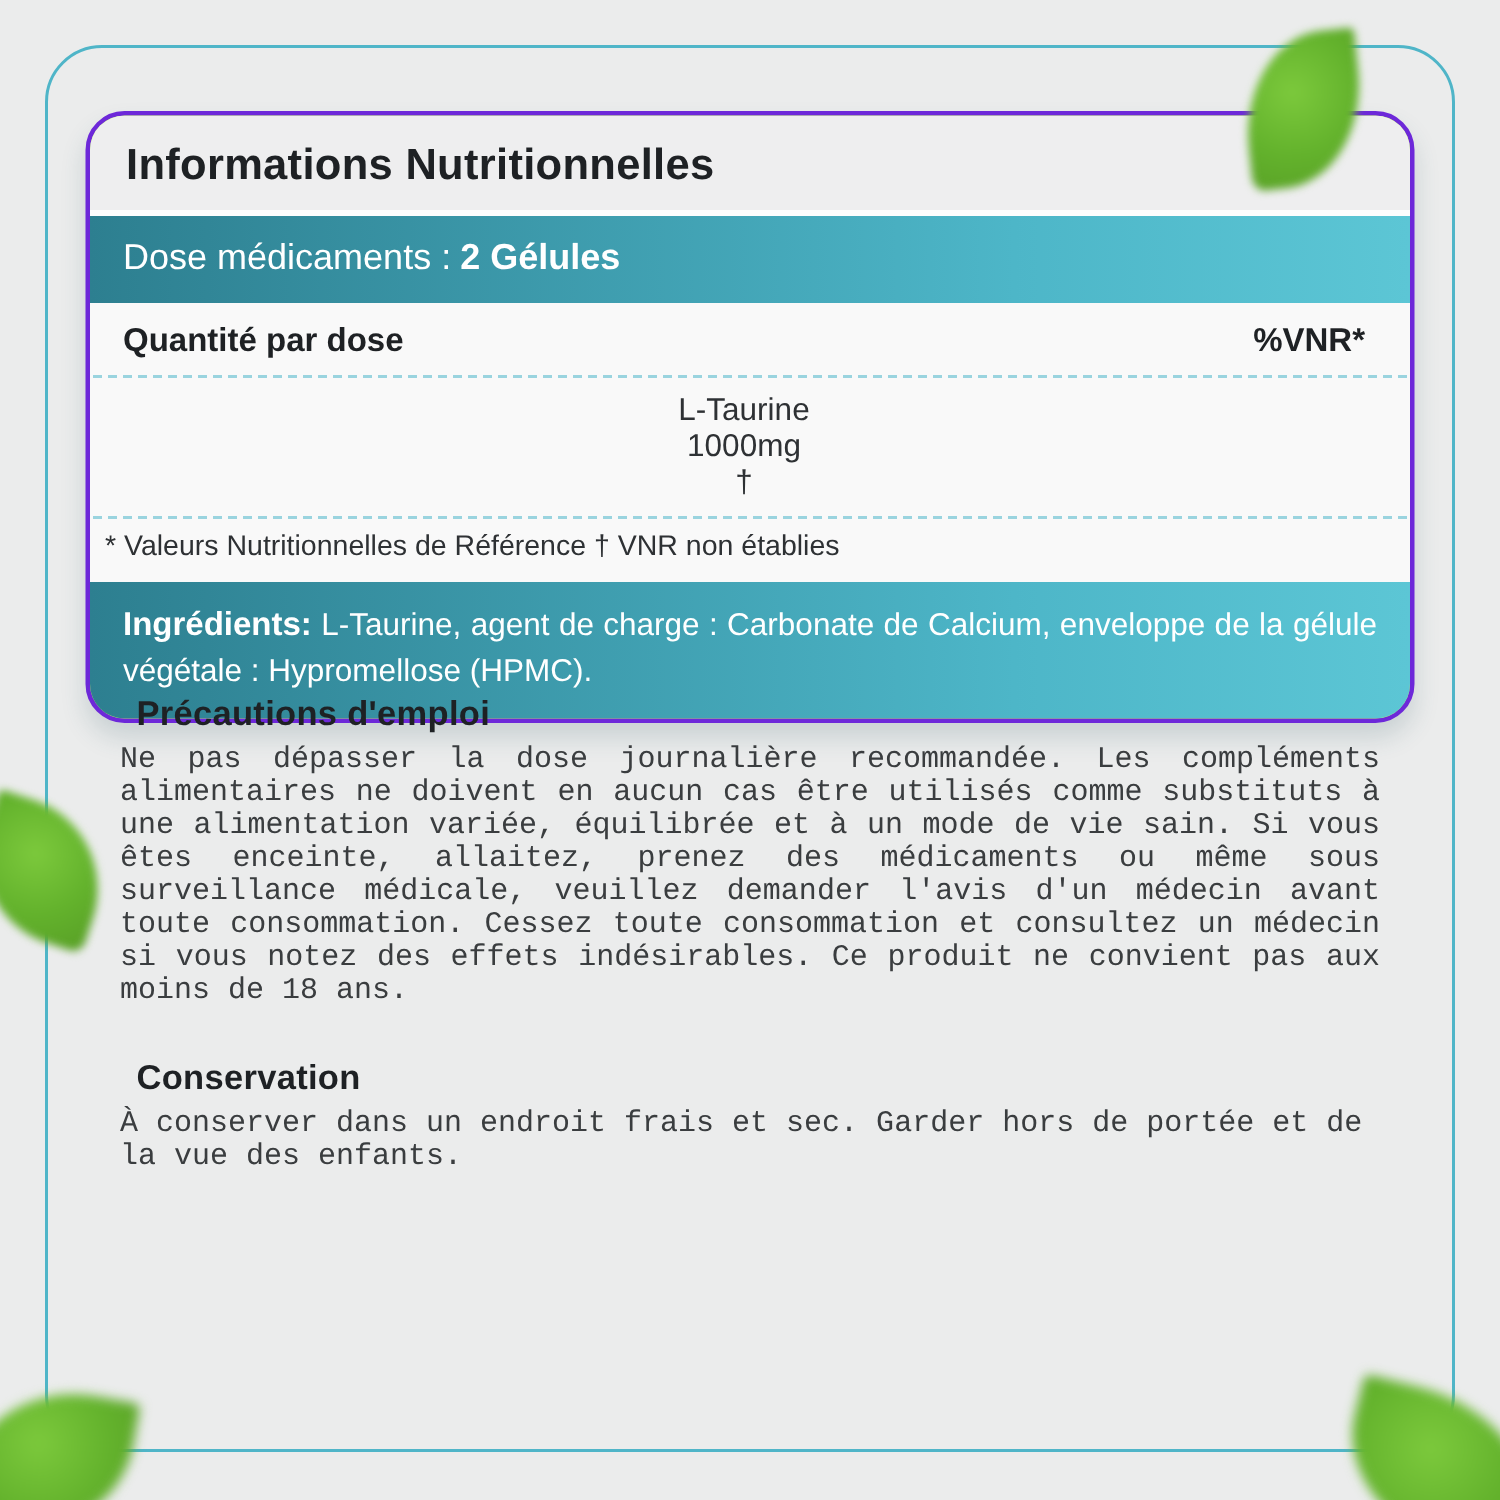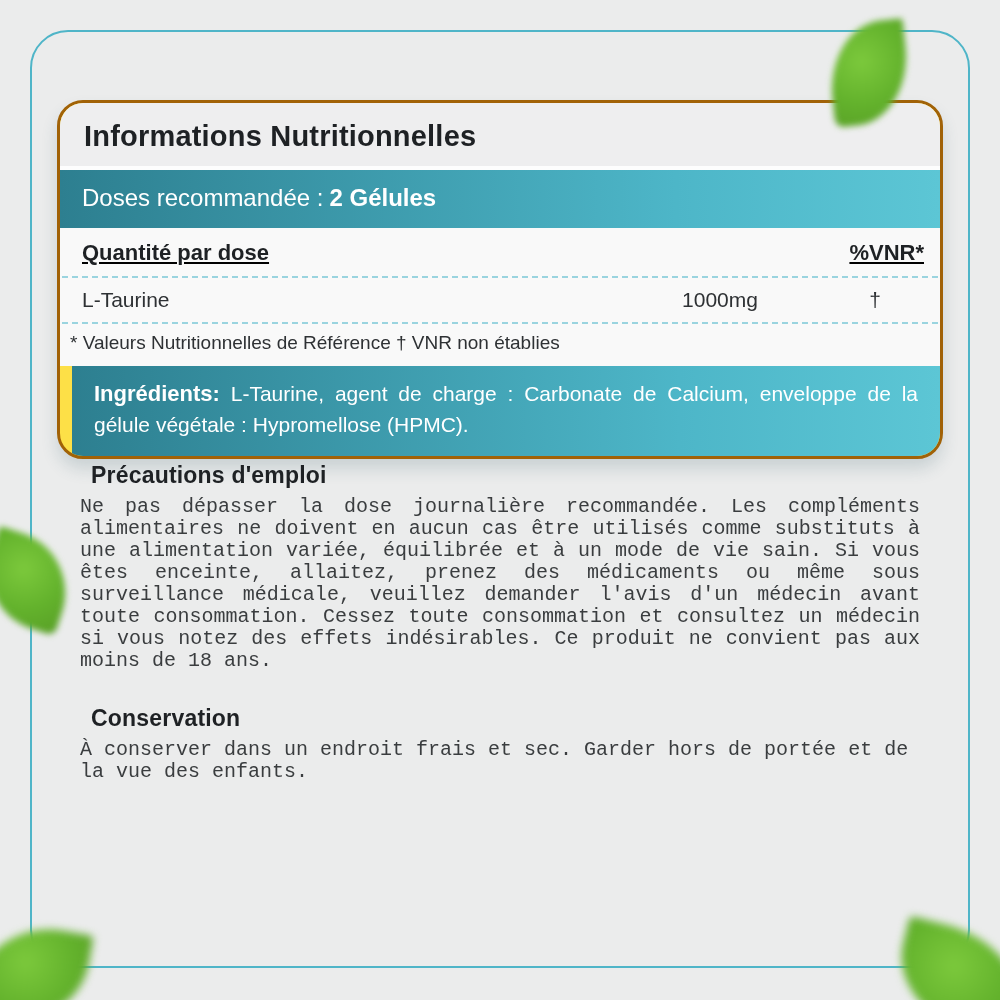--- a/index.html
+++ b/index.html
@@ -10,65 +10,64 @@
     -webkit-font-smoothing:antialiased;
   }
   
   .outer-frame{
     position:absolute;left:30px;top:30px;right:30px;bottom:32px;
     border:2px solid #4fb5c8;border-radius:38px;
     pointer-events:none;
   }
   
   .card{
-    position:absolute;left:57px;top:100px;right:57px;
-    border:3px solid #a16207;border-radius:26px;
-    overflow:hidden;background:#fde047;
+    position:absolute;left:57px;top:74px;right:57px;
+    border:3px solid #6d28d9;border-radius:26px;
+    overflow:hidden;background:#bef264;
     box-shadow:0 10px 16px rgba(55,95,105,.18);
   }
   .card-title{
     background:#eeeeef;
     padding:17px 24px 13px 24px;
     border-bottom:4px solid #fdfdfd;
   }
   .card-title h1{
     margin:0;font-size:29px;font-weight:700;color:#1e2124;letter-spacing:.2px;
   }
   .dose-banner{
     background:linear-gradient(90deg,#2d7f90 0%,#4db6c8 70%,#5cc6d5 100%);
     color:#ffffff;
     padding:10px 22px 13px 22px;
   }
   .dose-line{font-size:24px;line-height:35px;font-weight:400;}
   .dose-line b{font-weight:700;margin-left:6px;}
   .facts{background:#f9f9f9;}
   .facts-header{
     display:flex;align-items:center;justify-content:space-between;
-    padding:12px 16px 10px 22px;
-    text-decoration:underline;
+    padding:12px 30px 10px 22px;
   }
   .facts-header .h-left{font-size:22px;font-weight:700;color:#1e2124;}
   .facts-header .h-right{font-size:22px;font-weight:700;color:#1e2124;}
   .dashed{border-top:2px dashed #9ad4df;height:0;margin:0 2px;}
   .fact-row{
     display:flex;align-items:center;
     padding:10px 30px 10px 22px;
+    flex-direction:column;
   }
   .fact-row .f-name{flex:1;font-size:21px;color:#2e3134;}
   .fact-row .f-amount{width:240px;text-align:center;font-size:21px;color:#2e3134;}
   .fact-row .f-vnr{width:70px;text-align:center;font-size:21px;color:#2e3134;}
   .footnote{
     text-align:left;font-size:19px;color:#2e3134;
     padding:8px 10px 12px 10px;
   }
   .ingredients{
     background:linear-gradient(90deg,#2d7f90 0%,#4db6c8 70%,#5cc6d5 100%);
     color:#ffffff;
     padding:12px 22px 16px 22px;
-    margin-left:12px;
   }
   .ingredients p{
     margin:0;font-size:21px;line-height:31px;text-align:justify;
   }
   .ingredients b{font-weight:700;font-size:22px;}
   
   .sections{position:absolute;left:80px;right:80px;top:462px;}
   .section{margin:0;}
   .section + .section{margin-top:33px;}
   .section h2{
@@ -96,21 +95,21 @@
 
 <div class="outer-frame"></div>
 
 <div class="card">
 
   <div class="card-title">
     <h1>Informations Nutritionnelles</h1>
   </div>
 
   <div class="dose-banner">
-    <div class="dose-line"><span>Doses recommandée :</span><b>2 Gélules</b></div>
+    <div class="dose-line"><span>Dose médicaments :</span><b>2 Gélules</b></div>
   </div>
 
   <div class="facts">
     <div class="facts-header">
       <span class="h-left">Quantité par dose</span>
       <span class="h-right">%VNR*</span>
     </div>
     <div class="dashed"></div>
     <div class="fact-row">
       <span class="f-name">L-Taurine</span>

